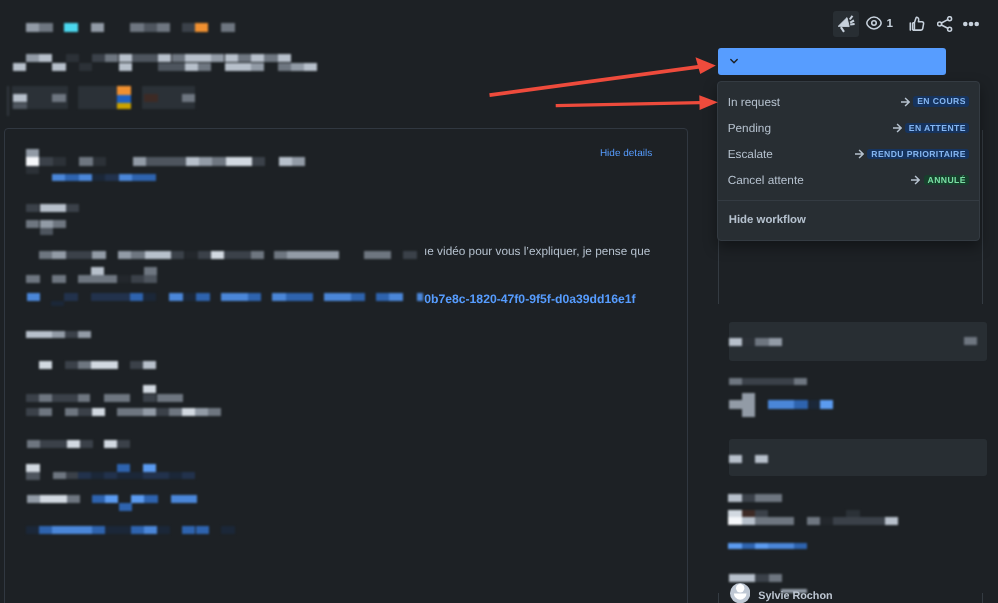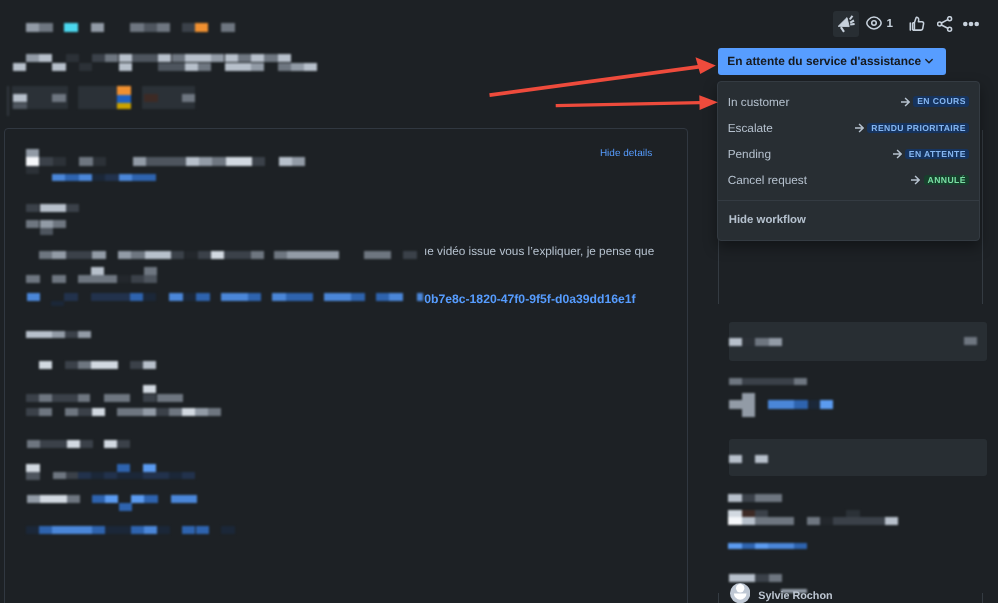--- a/index.html
+++ b/index.html
@@ -356,63 +356,62 @@
   <div id="more-btn">
     <svg width="16" height="6" viewBox="0 0 16 6">
       <circle cx="2.3" cy="3" r="2.3" fill="#C7D1DC"></circle>
       <circle cx="8.0" cy="3" r="2.3" fill="#C7D1DC"></circle>
       <circle cx="13.7" cy="3" r="2.3" fill="#C7D1DC"></circle>
     </svg>
   </div>
 </div>
 
 <div id="status-button">
-  <span class="lbl">En attente du service d'assistance</span>
   <svg width="14" height="14" viewBox="0 0 24 24">
     <path d="M6.5 9.5 L12 15 L17.5 9.5" fill="none" stroke="#1D2125" stroke-width="2.4" stroke-linecap="round" stroke-linejoin="round"></path>
   </svg>
 </div>
 
 <div id="status-menu">
   <div id="menu-items">
       <div class="mitem">
-        <span class="mname">In customer</span>
+        <span class="mname">In request</span>
         <span class="right">
           <span class="arrow">
             <svg width="9" height="10" viewBox="0 0 9 10">
               <path d="M0.4 5 H7.2 M4.6 1.6 L8.1 5 L4.6 8.4" fill="none" stroke="#B6C2CF" stroke-width="1.45" stroke-linecap="square" stroke-linejoin="miter"></path>
             </svg>
           </span>
           <span class="lozenge lz-blue">EN COURS</span>
+        </span>
+      </div>
+      <div class="mitem">
+        <span class="mname">Pending</span>
+        <span class="right">
+          <span class="arrow">
+            <svg width="9" height="10" viewBox="0 0 9 10">
+              <path d="M0.4 5 H7.2 M4.6 1.6 L8.1 5 L4.6 8.4" fill="none" stroke="#B6C2CF" stroke-width="1.45" stroke-linecap="square" stroke-linejoin="miter"></path>
+            </svg>
+          </span>
+          <span class="lozenge lz-blue">EN ATTENTE</span>
         </span>
       </div>
       <div class="mitem">
         <span class="mname">Escalate</span>
         <span class="right">
           <span class="arrow">
             <svg width="9" height="10" viewBox="0 0 9 10">
               <path d="M0.4 5 H7.2 M4.6 1.6 L8.1 5 L4.6 8.4" fill="none" stroke="#B6C2CF" stroke-width="1.45" stroke-linecap="square" stroke-linejoin="miter"></path>
             </svg>
           </span>
           <span class="lozenge lz-blue">RENDU PRIORITAIRE</span>
         </span>
       </div>
       <div class="mitem">
-        <span class="mname">Pending</span>
-        <span class="right">
-          <span class="arrow">
-            <svg width="9" height="10" viewBox="0 0 9 10">
-              <path d="M0.4 5 H7.2 M4.6 1.6 L8.1 5 L4.6 8.4" fill="none" stroke="#B6C2CF" stroke-width="1.45" stroke-linecap="square" stroke-linejoin="miter"></path>
-            </svg>
-          </span>
-          <span class="lozenge lz-blue">EN ATTENTE</span>
-        </span>
-      </div>
-      <div class="mitem">
-        <span class="mname">Cancel request</span>
+        <span class="mname">Cancel attente</span>
         <span class="right">
           <span class="arrow">
             <svg width="9" height="10" viewBox="0 0 9 10">
               <path d="M0.4 5 H7.2 M4.6 1.6 L8.1 5 L4.6 8.4" fill="none" stroke="#B6C2CF" stroke-width="1.45" stroke-linecap="square" stroke-linejoin="miter"></path>
             </svg>
           </span>
           <span class="lozenge lz-green">ANNULÉ</span>
         </span>
       </div>
     </div>
@@ -432,21 +431,21 @@
   <div class="rcard" id="rcard2"></div>
   <div id="avatar">
     <svg viewBox="0 0 20.4 20.4" width="20.4" height="20.4">
       <circle cx="10.2" cy="10.2" r="10.2" fill="#BFC8D4"></circle>
       <path d="M3.9 10.4 A6.3 6.3 0 0 0 16.5 10.4 Z" fill="#FFFFFF"></path>
       <circle cx="10.2" cy="5.2" r="4.2" fill="#FFFFFF"></circle>
     </svg>
   </div>
 </div>
 
-<div class="vistext" style="left:424px;top:243.5px;font-size:11.8px">ıe vidéo issue vous l’expliquer, je pense que</div>
+<div class="vistext" style="left:424px;top:243.5px;font-size:11.8px">ıe vidéo pour vous l’expliquer, je pense que</div>
 <div class="vistext link" style="left:424.2px;top:291.5px;font-size:12.2px;font-weight:600">0b7e8c-1820-47f0-9f5f-d0a39dd16e1f</div>
 <div class="vistext" style="left:758.2px;top:589.5px;font-size:10.8px;font-weight:700;color:#BFC8D4">Sylvie Rochon</div>
 
 <svg id="arrows">
   <g>
     <line x1="489.5" y1="95.1" x2="700" y2="66.6" stroke="#EE4B3C" stroke-width="3.6" stroke-linecap="butt"></line>
     <polygon points="695.5,57.2 715.8,65.6 700.2,74.0" fill="#EE4B3C"></polygon>
   </g>
   <g>
     <line x1="555.7" y1="105.6" x2="700" y2="102.6" stroke="#EE4B3C" stroke-width="3.4" stroke-linecap="butt"></line>

